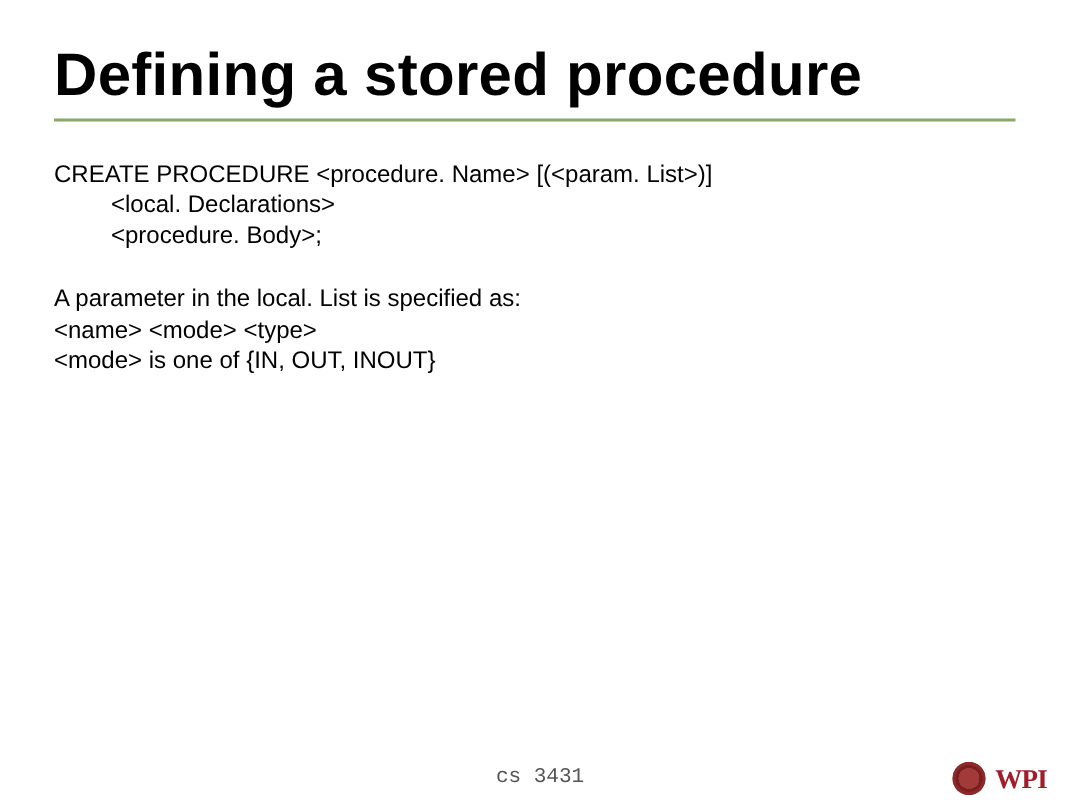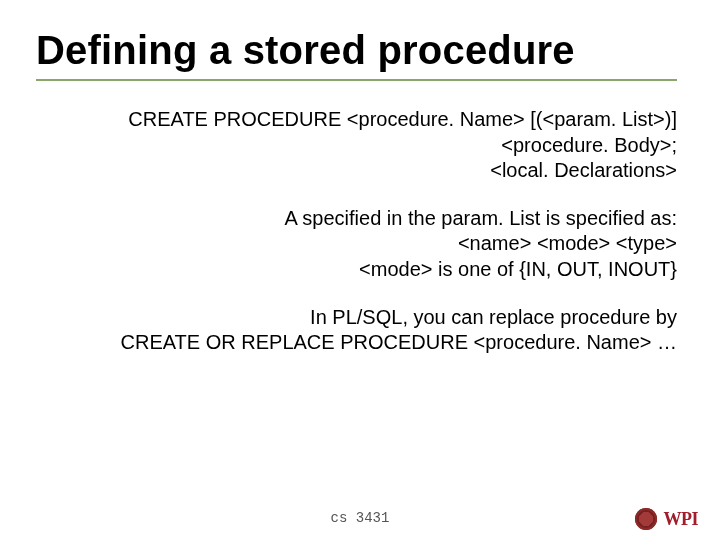--- a/index.html
+++ b/index.html
@@ -24,24 +24,23 @@
     font-weight: bold;
     letter-spacing: 0.2px;
     margin: 0 0 6px 0;
   }
   .rule {
     border: none;
     border-top: 2px solid #89a76a;
     margin: 0 0 26px 0;
   }
   .body p {
-    font-size: 20px;
+    font-size: 16px;
     line-height: 1.28;
     margin: 0;
-    text-align: right;
   }
   .block {
     margin-bottom: 22px;
   }
   .indent {
     padding-left: 38px;
   }
   .footer {
     position: absolute;
     bottom: 14px;
@@ -80,35 +79,31 @@
 
 <div class="slide">
 
   <h1 class="title">Defining a stored procedure</h1>
   <hr class="rule">
 
   <div class="body">
 
     <div class="block">
       <p>CREATE PROCEDURE &lt;procedure. Name&gt; [(&lt;param. List&gt;)]</p>
+      <p class="indent">&lt;local. Declarations&gt;</p>
       <p class="indent">&lt;procedure. Body&gt;;</p>
-      <p class="indent">&lt;local. Declarations&gt;</p>
     </div>
 
     <div class="block">
-      <p>A specified in the param. List is specified as:</p>
+      <p>A parameter in the local. List is specified as:</p>
       <p>&lt;name&gt; &lt;mode&gt; &lt;type&gt;</p>
       <p>&lt;mode&gt; is one of {IN, OUT, INOUT}</p>
     </div>
 
 
-    <div class="block">
-      <p>In PL/SQL, you can replace procedure by</p>
-      <p>CREATE OR REPLACE PROCEDURE &lt;procedure. Name&gt; …</p>
-    </div>
 
   </div>
 
   <div class="footer">cs 3431</div>
 
   <div class="logo">
     <div class="seal"></div>
     <span class="wpi">WPI</span>
   </div>
 

